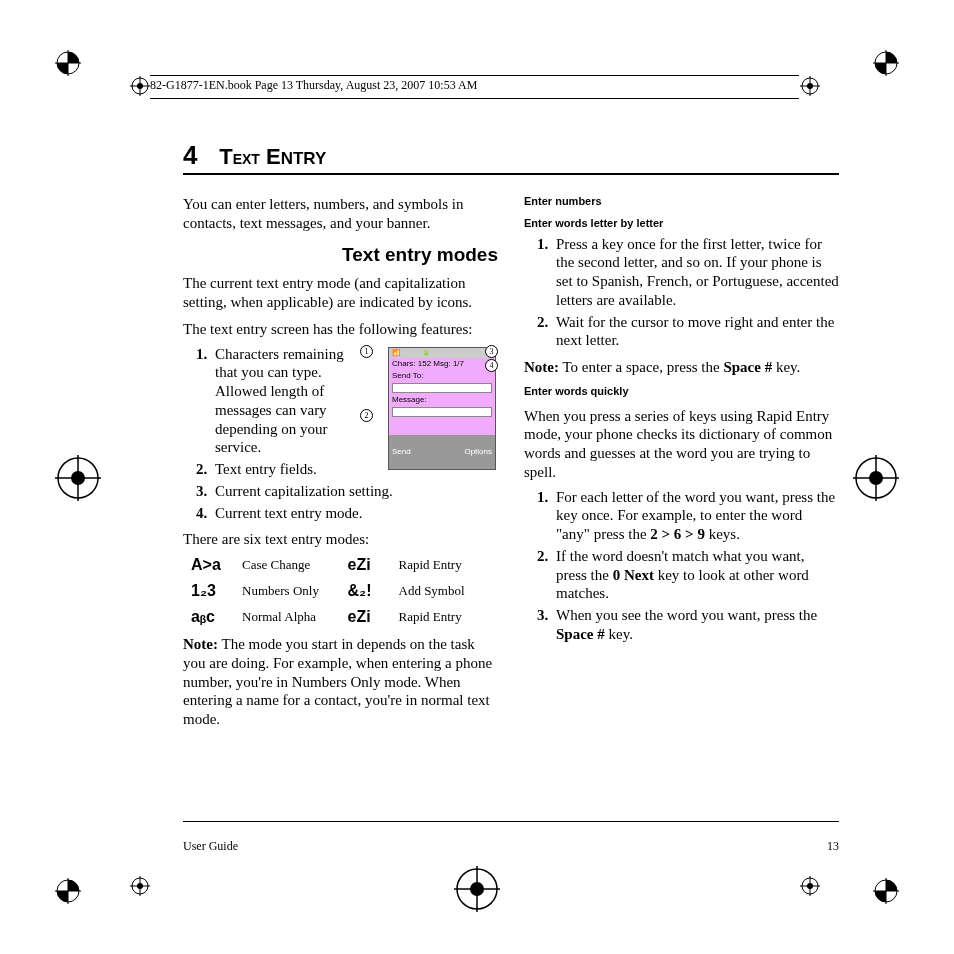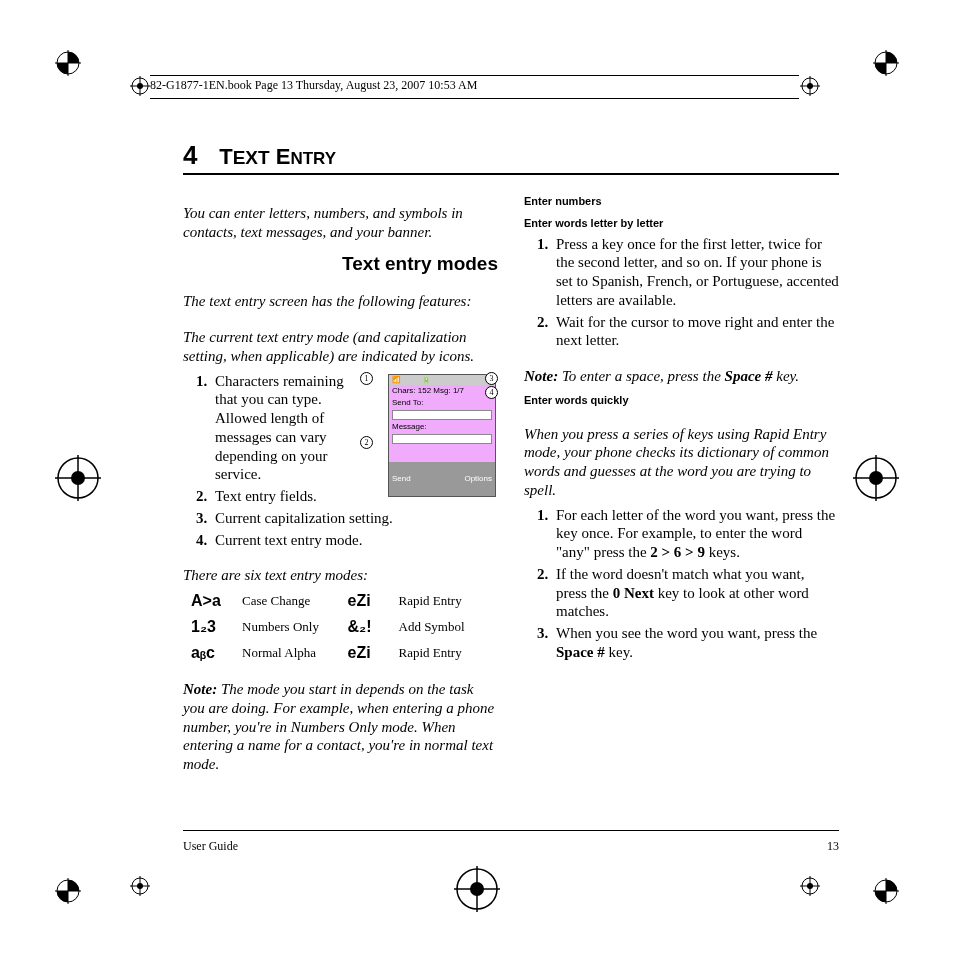--- a/index.html
+++ b/index.html
@@ -77,21 +77,21 @@
     font-size: 22px;
     font-weight: bold;
     font-family: Arial, Helvetica, sans-serif;
     margin-left: 18px;
   }
   .columns {
     display: flex;
     gap: 26px;
   }
   .col { flex: 1; line-height: 1.25; }
-  .col p { margin: 17px 0 6px 0; font-style: italic; }
+  .col p { margin: 8px 0 6px 0; }
   h2.section {
     font-family: Arial, Helvetica, sans-serif;
     font-size: 19px;
     font-weight: bold;
     margin: 10px 0 4px 0;
     text-align: right;
   }
   h3.sub {
     font-family: Arial, Helvetica, sans-serif;
     font-size: 11px;
@@ -107,21 +107,21 @@
   .mode-icon { font-family: Arial, Helvetica, sans-serif; font-size: 16px; font-weight: bold; }
   .footer {
     position: absolute;
     bottom: 0;
     left: 0;
     right: 0;
     border-top: 1px solid #000;
     display: flex;
     justify-content: space-between;
     font-size: 12px;
-    padding-top: 8px;
+    padding-top: 17px;
   }
   .screenshot {
     float: right;
     width: 138px;
     margin: 2px 0 4px 6px;
     position: relative;
   }
   .screen-box {
     width: 106px;
     background: #f0abfc;
@@ -212,31 +212,31 @@
       <circle cx="10" cy="10" r="3" fill="#000"></circle>
     </svg></div>
 
 <div class="header-line">
   <span>82-G1877-1EN.book  Page 13  Thursday, August 23, 2007  10:53 AM</span>
 </div>
 
 <div class="page-area">
   <div class="chapter-bar">
     <span class="chapnum">4</span>
-    <span class="chaptitle">T<span style="font-size:19px;">EXT</span> E<span style="font-size:17px;">NTRY</span></span>
+    <span class="chaptitle">T<span style="font-size:14px;">EXT</span> E<span style="font-size:17px;">NTRY</span></span>
   </div>
 
   <div class="columns">
 
     <div class="col">
       <p>You can enter letters, numbers, and symbols in contacts, text messages, and your banner.</p>
 
       <h2 class="section">Text entry modes</h2>
+      <p>The current text entry mode (and capitalization setting, when applicable) are indicated by icons.</p>
       <p>The text entry screen has the following features:</p>
-      <p>The current text entry mode (and capitalization setting, when applicable) are indicated by icons.</p>
 
       <div class="screenshot">
         <span class="callout" style="top:-2px; left:0;"><span class="callout-circle">1</span></span>
         <span class="callout" style="top:-2px; right:0;"><span class="callout-circle">3</span></span>
         <span class="callout" style="top:12px; right:0;"><span class="callout-circle">4</span></span>
         <span class="callout" style="top:62px; left:0;"><span class="callout-circle">2</span></span>
         <div class="screen-box">
           <div class="screen-row" style="background:#ccc; font-size:7px;">📶 &nbsp;&nbsp;&nbsp;&nbsp;&nbsp;&nbsp;&nbsp;&nbsp;&nbsp; 🔋</div>
           <div class="screen-row">Chars: 152   Msg: 1/7</div>
           <div class="screen-row">Send To:</div>

